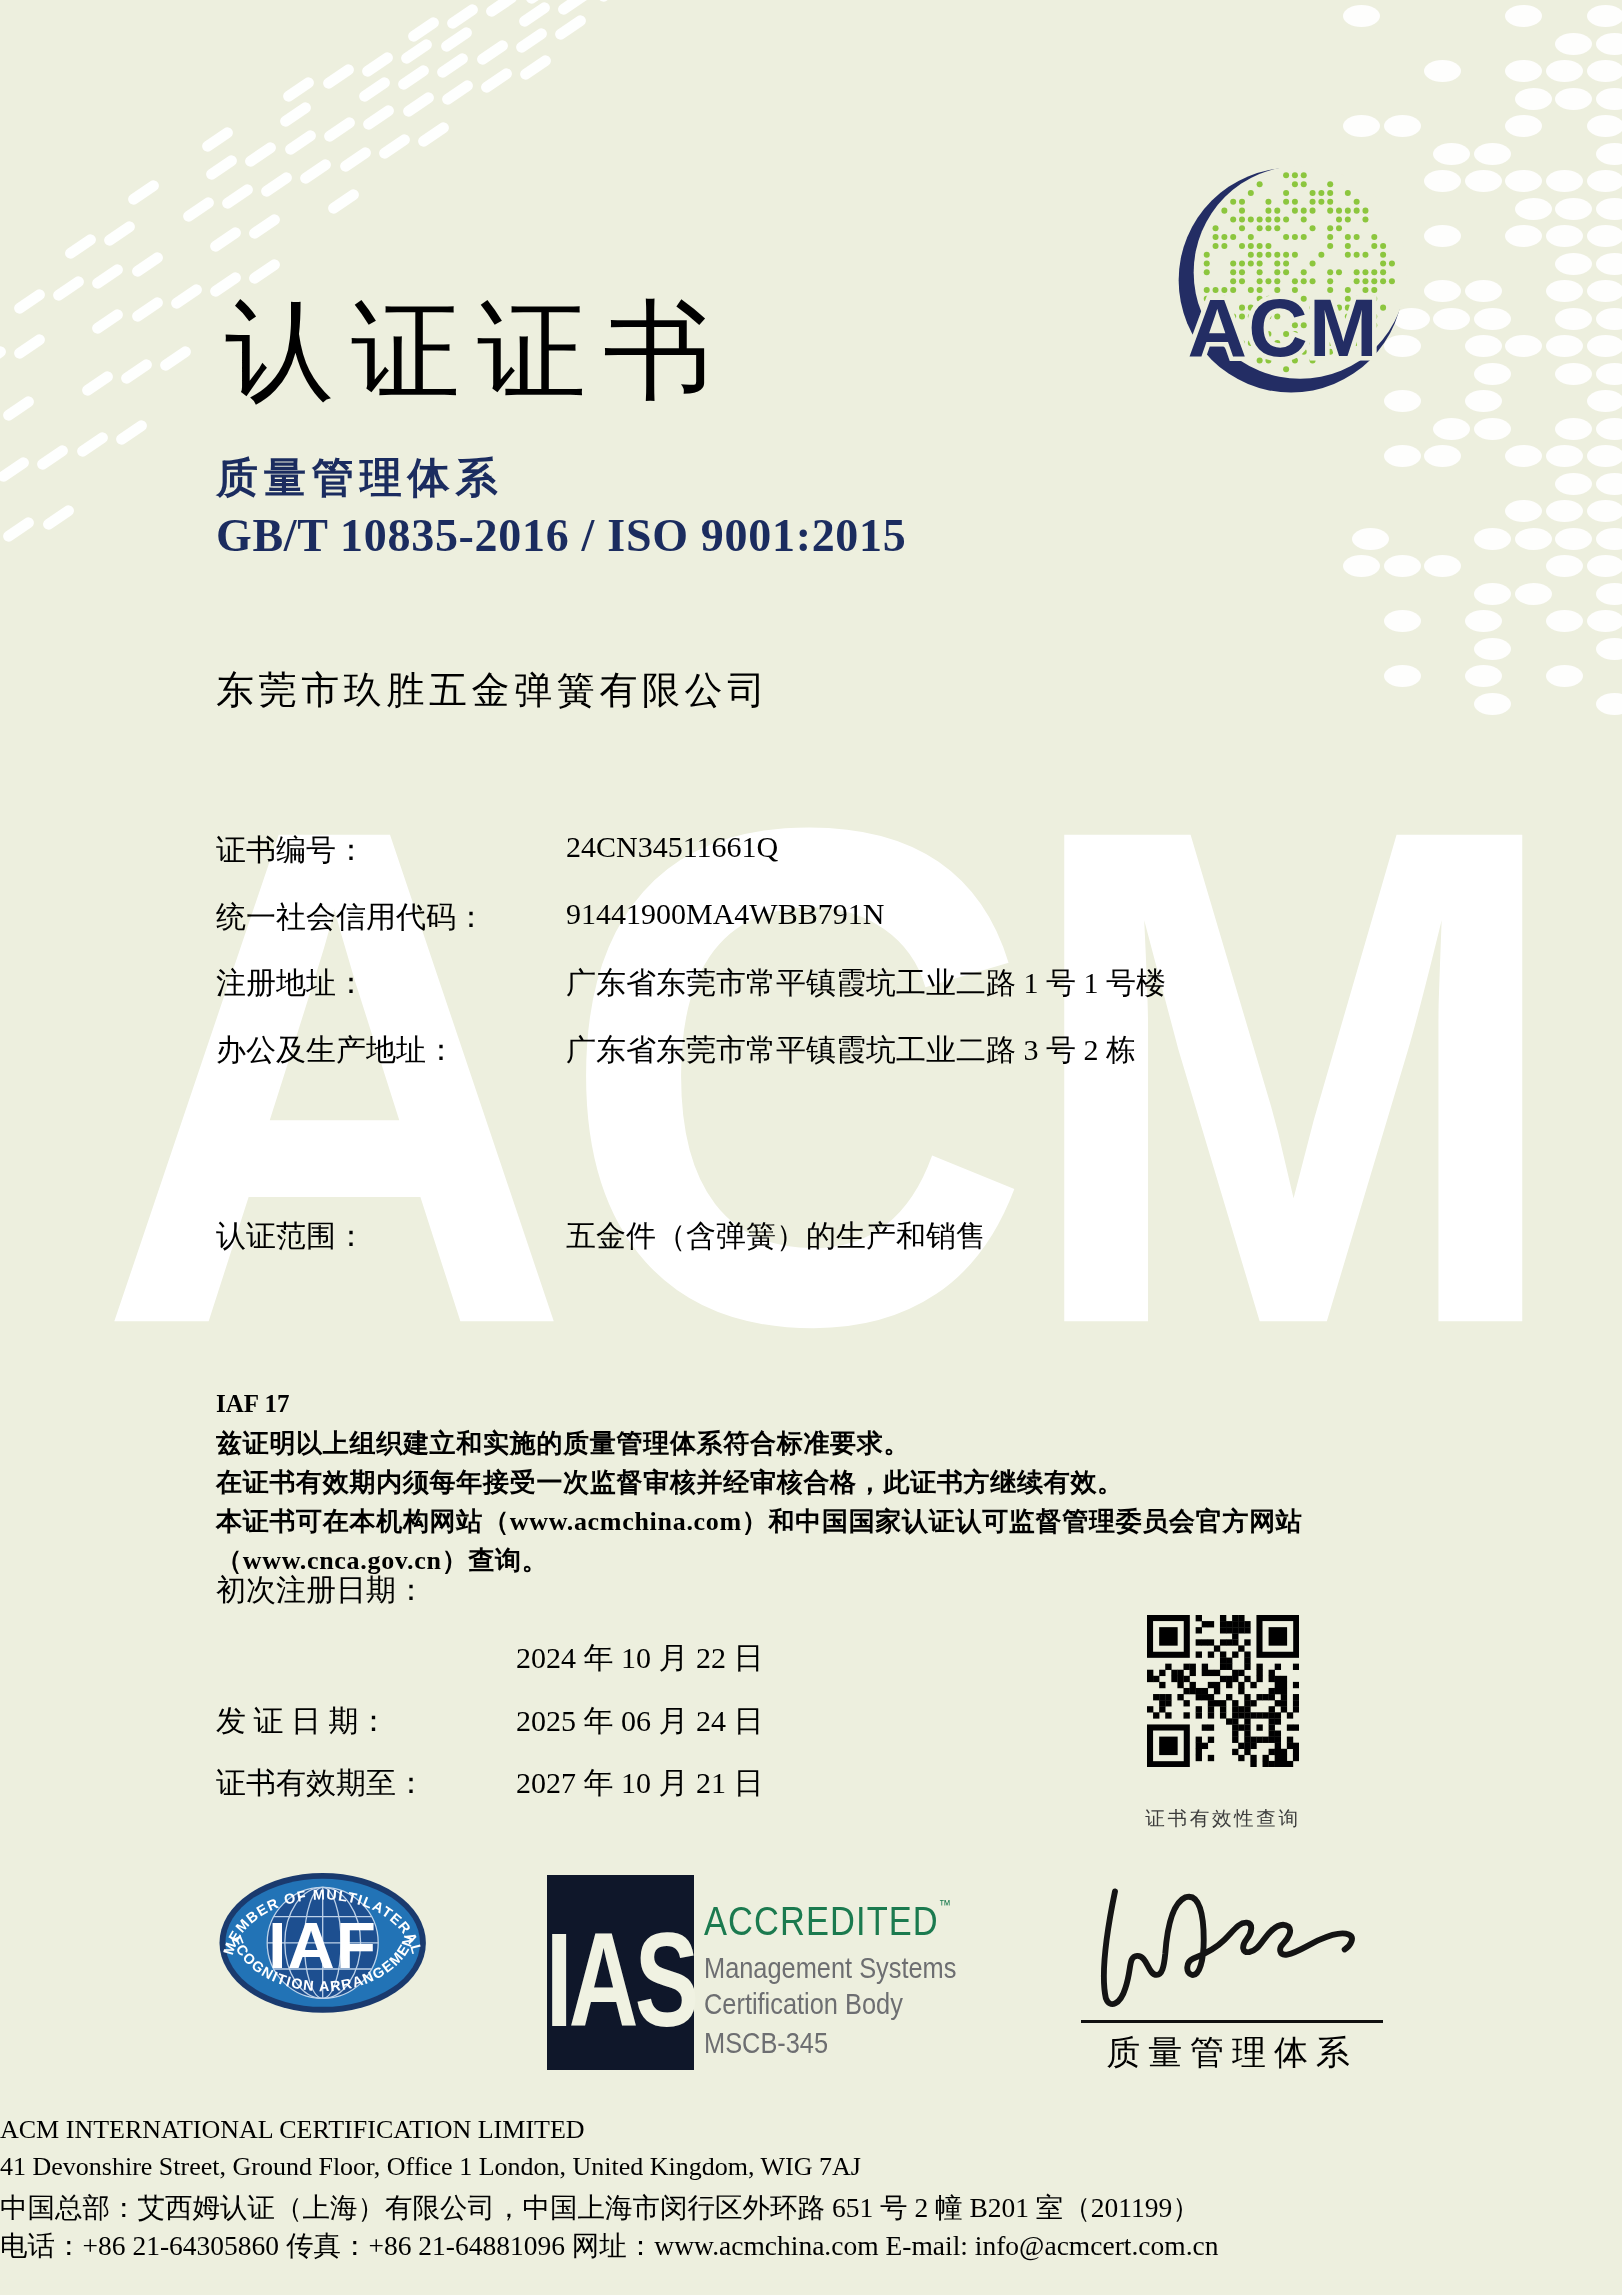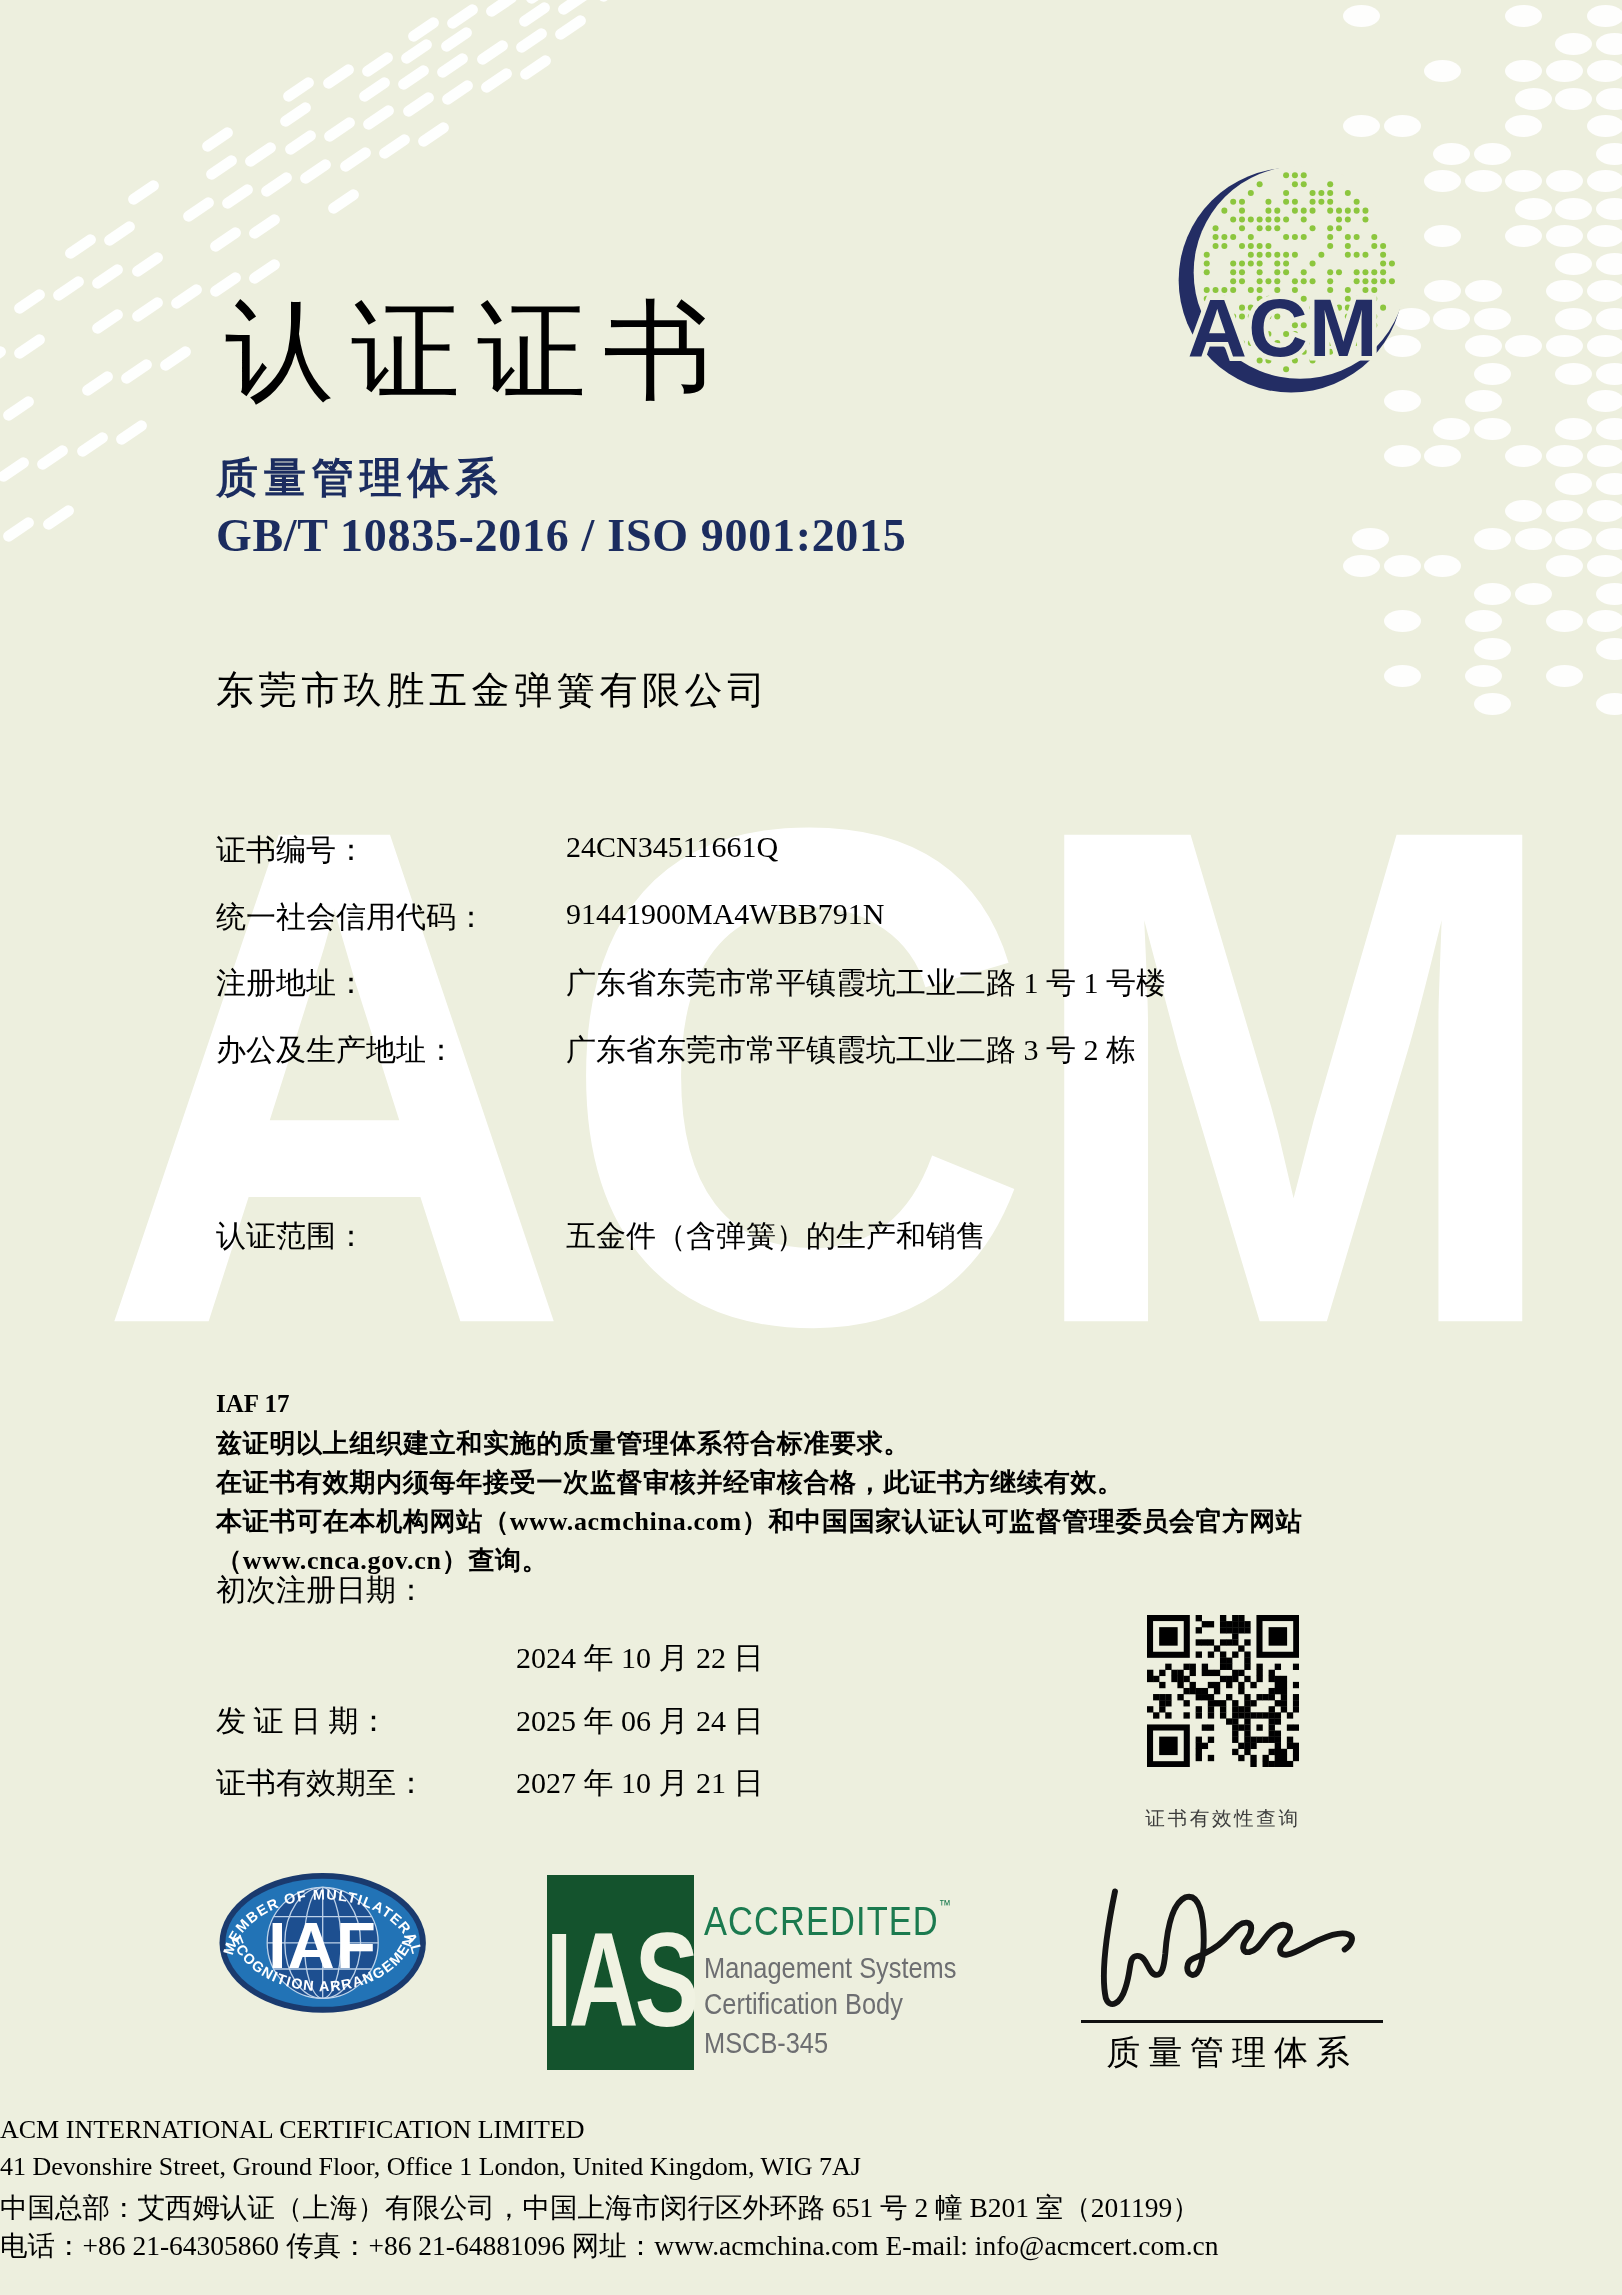--- a/index.html
+++ b/index.html
@@ -29,21 +29,21 @@
   .field-label{left:216px;font-size:30px;}
   .field-value{left:566px;font-size:30px;}
   .date-label{left:216px;font-size:30px;}
   .date-value{left:516px;font-size:30px;}
   #statement-heading{left:216px;top:1390px;font-size:25px;font-weight:bold;}
   .stmt-line{left:216px;font-size:26px;font-weight:bold;letter-spacing:0.7px;}
   
   #qr{left:1147px;top:1615px;}
   #qr-caption{left:1092px;top:1805px;width:262px;text-align:center;font-size:19.6px;color:#3c3c3c;letter-spacing:2.6px;}
   
-  #ias-box{left:547px;top:1875px;width:147px;height:195px;background:#14532d;}
+  #ias-box{left:547px;top:1875px;width:147px;height:195px;background:#0f172a;}
   #ias-abbr{
     position:absolute;left:0;top:6.5px;width:100%;height:100%;
     display:flex;align-items:center;justify-content:center;
     font-family:"Liberation Sans","DejaVu Sans",sans-serif;font-weight:bold;
     font-size:134px;color:#f0f2e2;transform:scaleX(0.72);letter-spacing:-5.2px;
   }
   #ias-accredited{left:704px;top:1897px;font-family:"Liberation Sans",sans-serif;font-size:41px;color:#1b7a4f;transform:scaleX(0.84);transform-origin:left top;letter-spacing:1.3px;white-space:nowrap;}
   #ias-accredited sup{font-size:14.4px;vertical-align:25px;}
   .ias-sub{left:704px;font-family:"Liberation Sans",sans-serif;font-size:29.5px;color:#6d6e71;transform:scaleX(0.86);transform-origin:left top;white-space:nowrap;}
   

